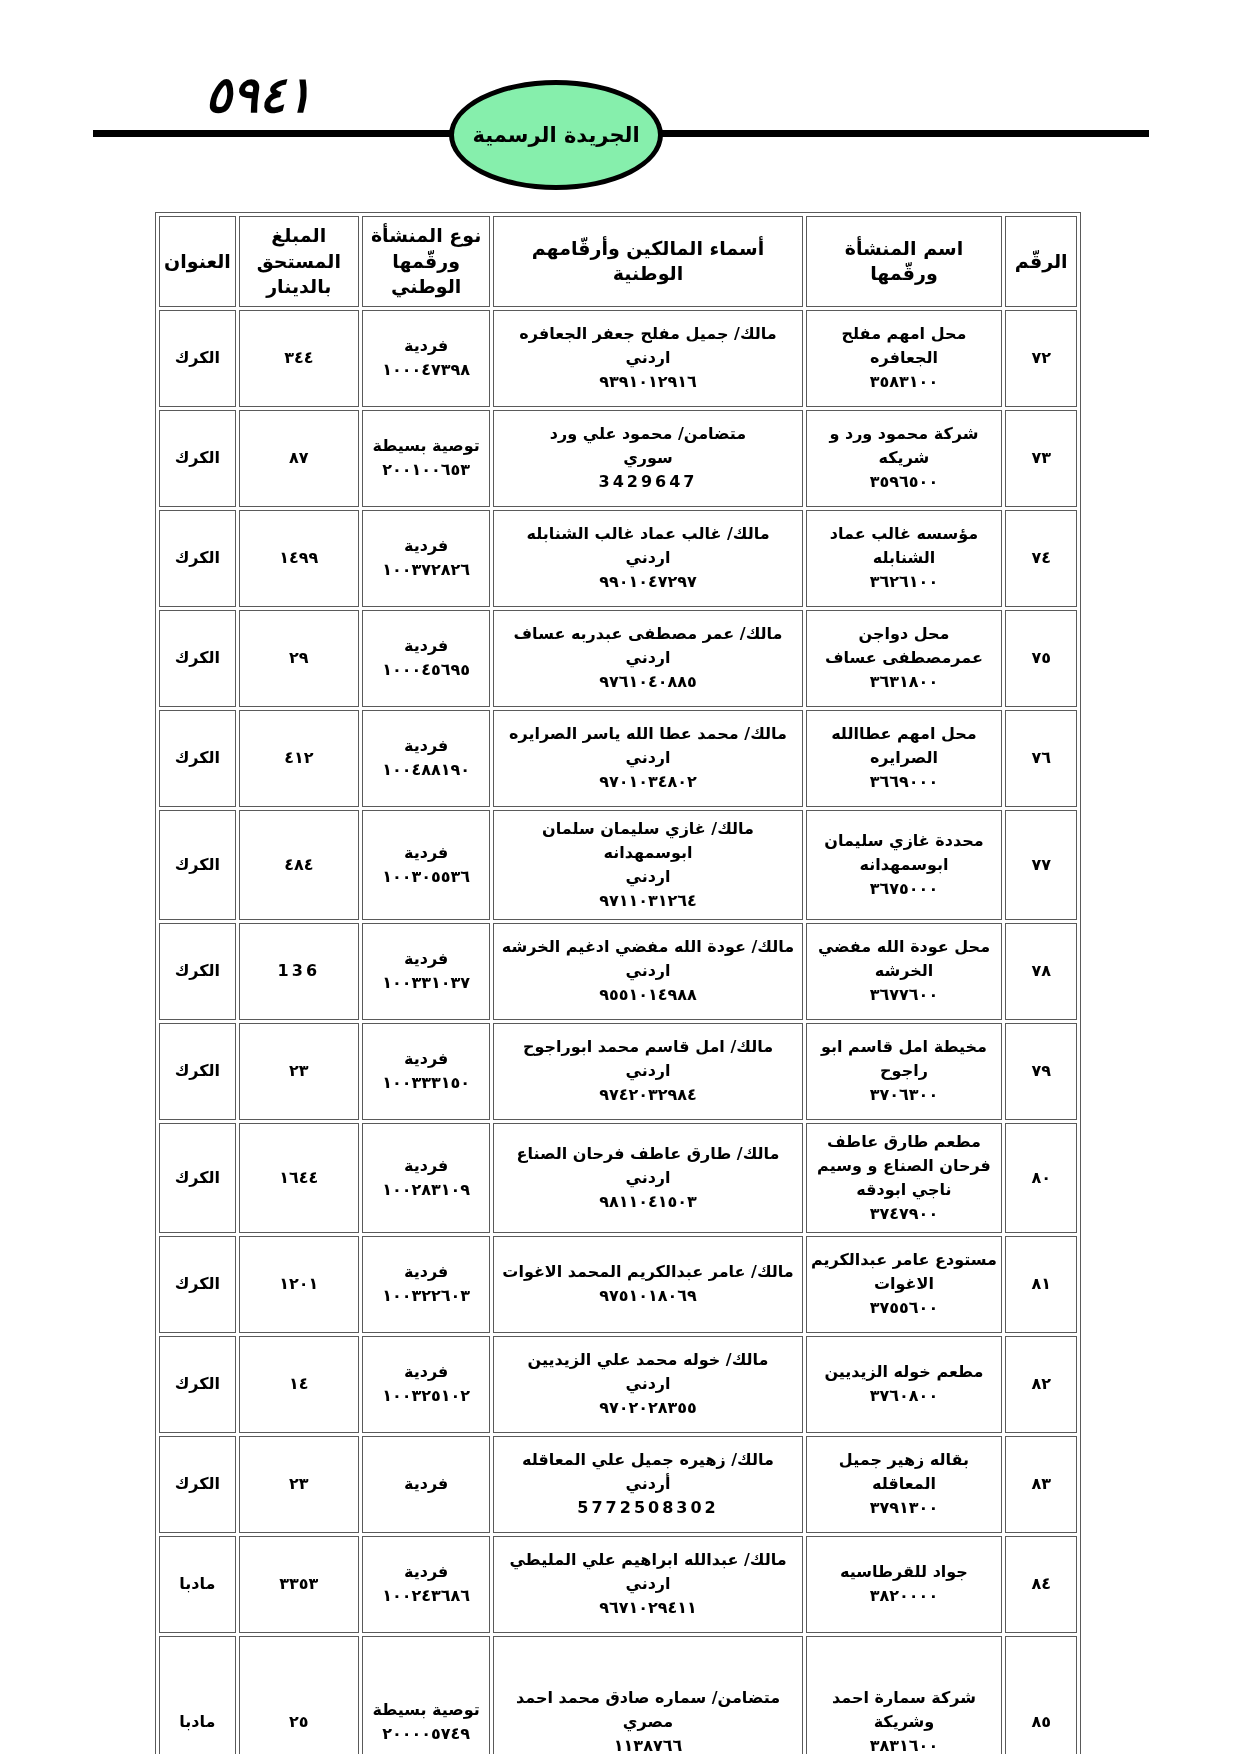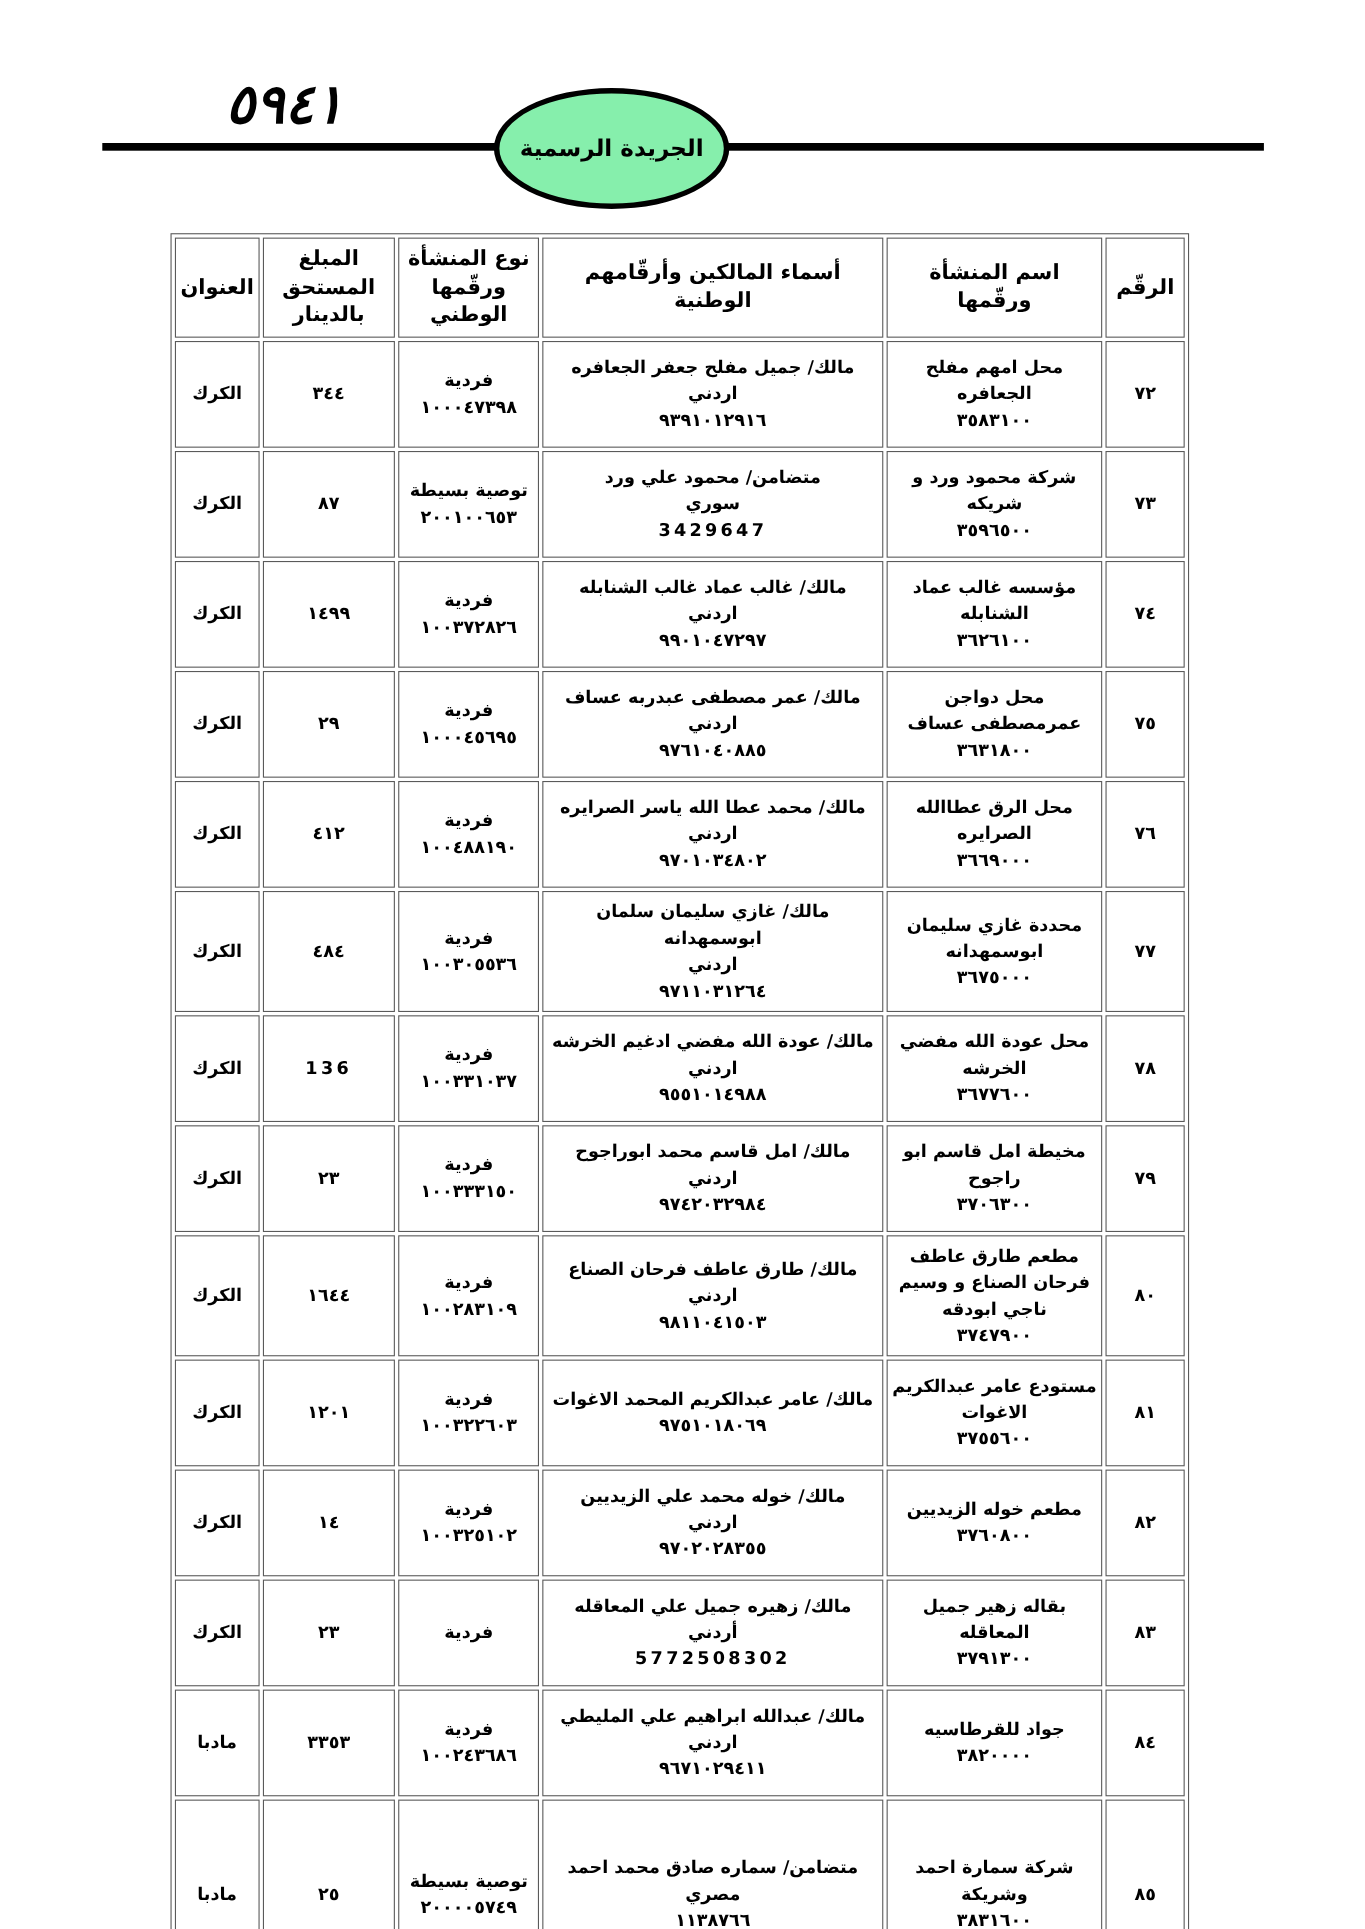--- a/index.html
+++ b/index.html
@@ -205,21 +205,21 @@
           </td>
           <td data-name="cell-address">
             <div>الكرك</div>
           </td>
         </tr>
         <tr data-name="table-row">
           <td data-name="cell-row-no">
             <div class="num">٧٦</div>
           </td>
           <td data-name="cell-est-name">
-            <div>محل الرق عطاالله الصرايره</div>
+            <div>محل امهم عطاالله الصرايره</div>
             <div class="num">٣٦٦٩٠٠٠</div>
           </td>
           <td data-name="cell-owners">
             <div>مالك/ محمد عطا الله ياسر الصرايره</div>
             <div>اردني</div>
             <div class="num">٩٧٠١٠٣٤٨٠٢</div>
           </td>
           <td data-name="cell-est-type">
             <div>فردية</div>
             <div class="num">١٠٠٤٨٨١٩٠</div>

